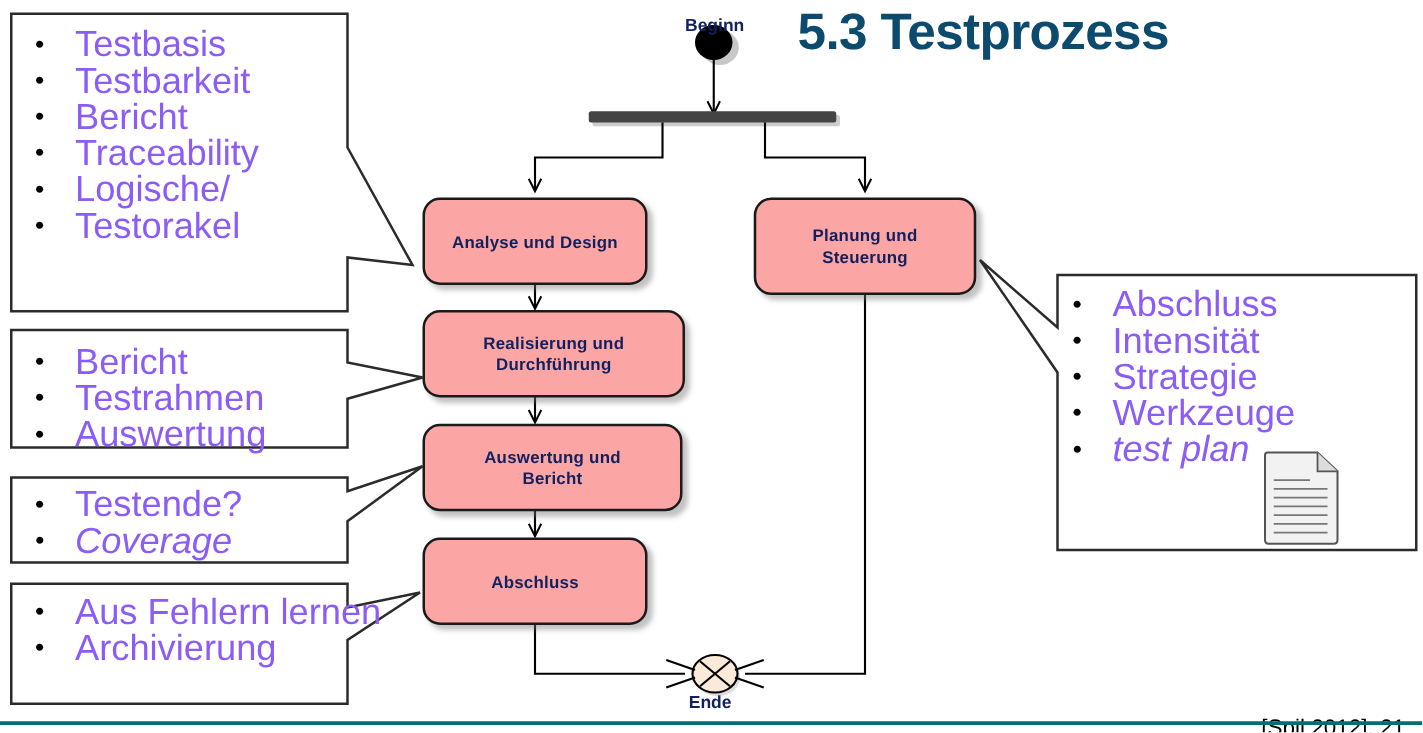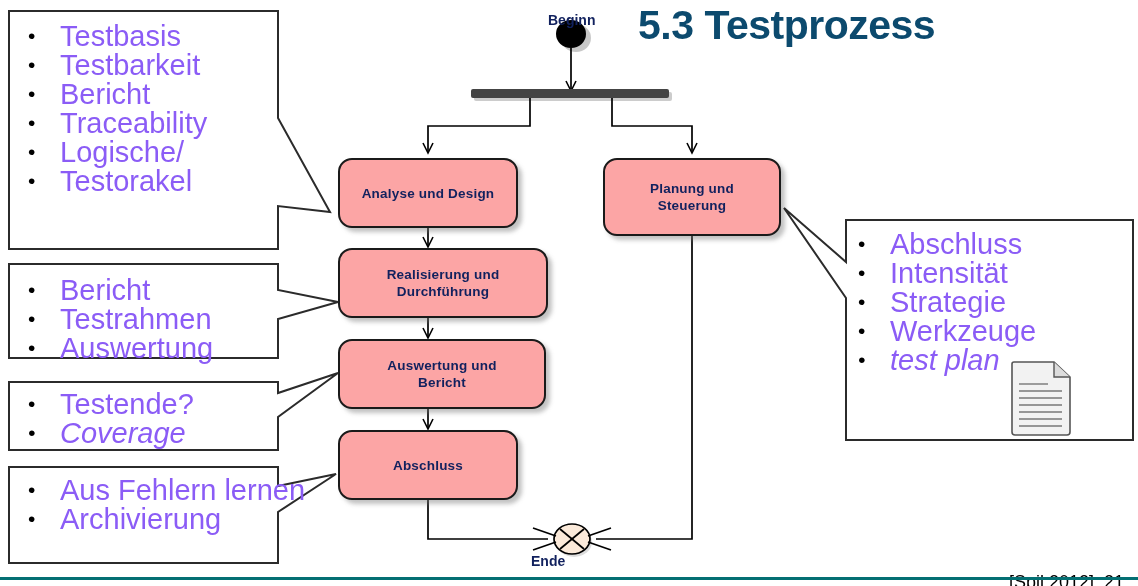--- a/index.html
+++ b/index.html
@@ -171,21 +171,21 @@
     <line x1="584" y1="529" x2="560" y2="549" stroke="#000" stroke-width="1.7"></line>
     <line x1="533" y1="528" x2="556" y2="536" stroke="#000" stroke-width="1.7"></line>
     <line x1="533" y1="550" x2="556" y2="542" stroke="#000" stroke-width="1.7"></line>
     <line x1="611" y1="528" x2="588" y2="536" stroke="#000" stroke-width="1.7"></line>
     <line x1="611" y1="550" x2="588" y2="542" stroke="#000" stroke-width="1.7"></line>
   </svg>
 
   <div id="slide-title">5.3 Testprozess</div>
 
   <div class="node-caption" style="left:548px; top:12px;">Beginn</div>
-  <div class="node-caption" style="left:531px; top:553px;">Ende</div>
+  <div class="node-caption" style="left:551px; top:553px;">Ende</div>
 
   <div class="act-node" style="left:338px; top:158px; width:180px; height:70px;">
     <div class="act-label">
       <span>Analyse und Design</span>
     </div>
   </div>
 
   <div class="act-node" style="left:338px; top:248px; width:210px; height:70px;">
     <div class="act-label">
       <span>Realisierung und</span><br>

